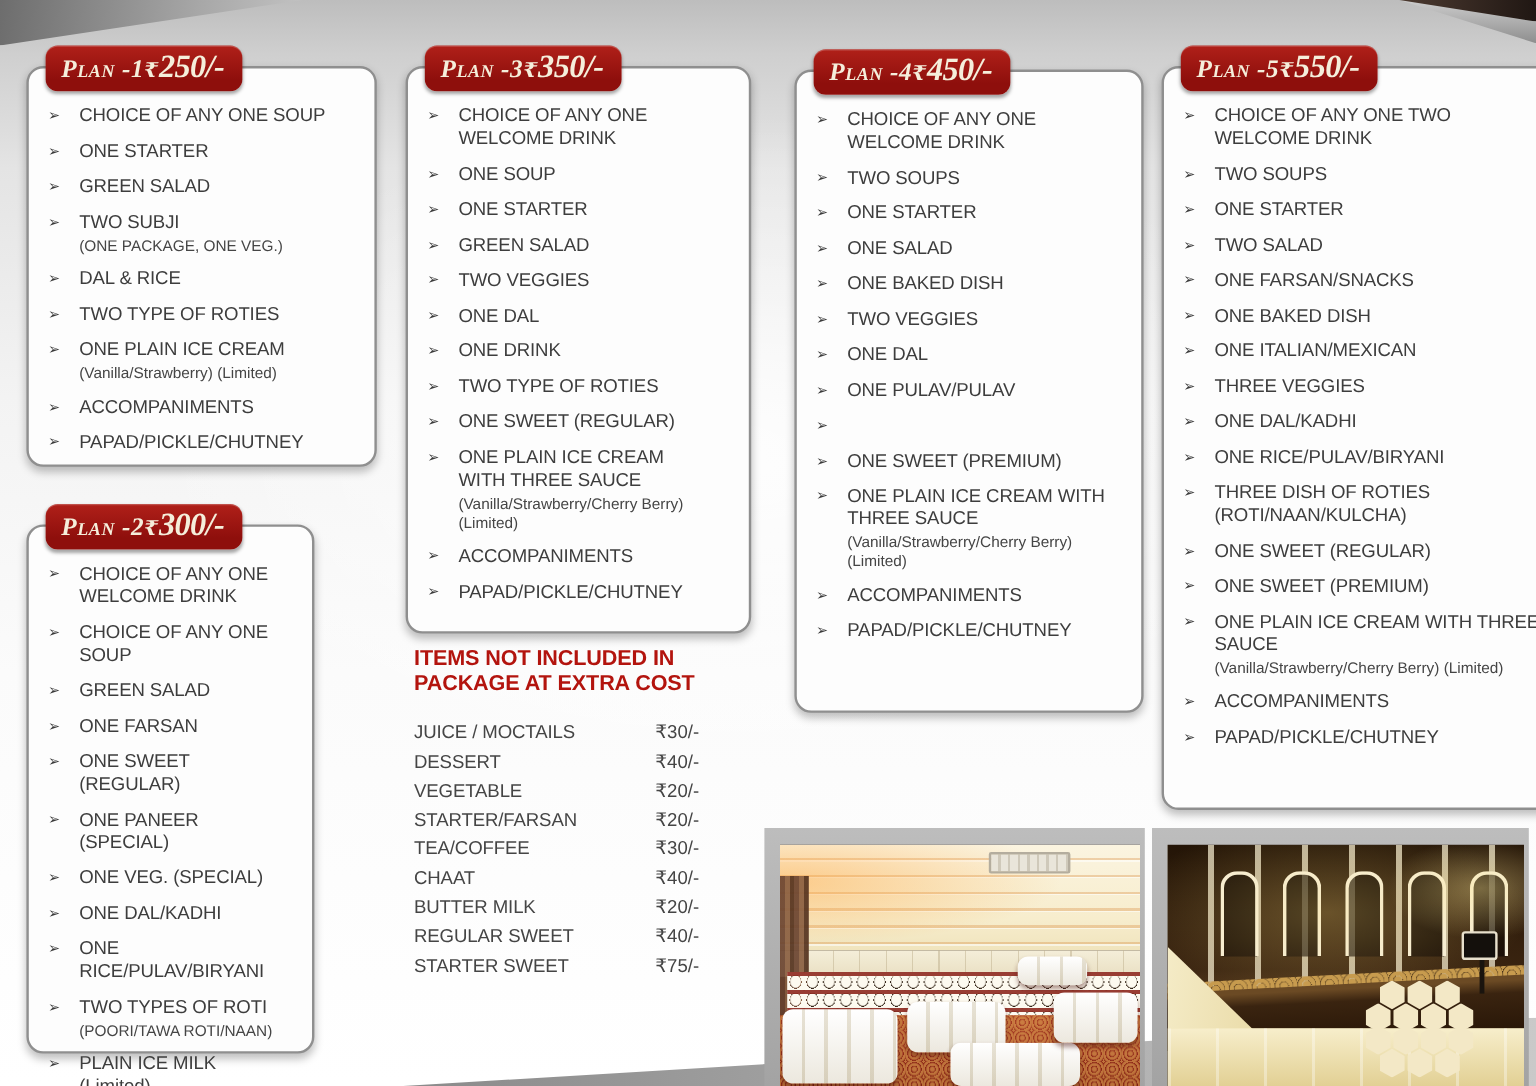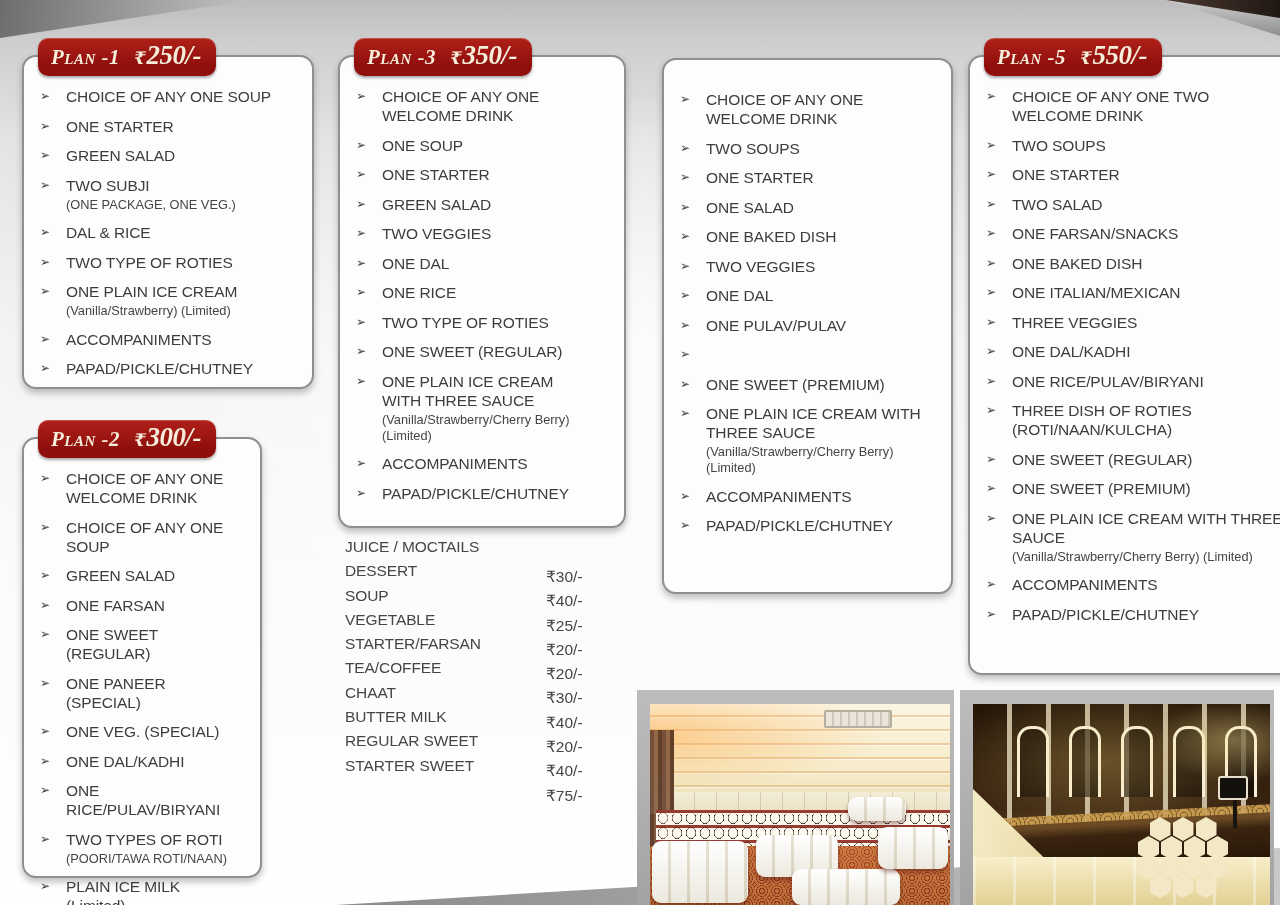--- a/index.html
+++ b/index.html
@@ -36,38 +36,38 @@
   #p3{left:338px;top:55px;width:288px;height:473px;}
   #p4{left:662px;top:58px;width:291px;height:536px;}
   #p5{left:968px;top:55px;width:347px;height:620px;}
   .badge{
     position:absolute;top:-19px;left:14px;z-index:6;
     background:linear-gradient(180deg,#b02019,#8e0f0c 75%);
     border-radius:10px;padding:2px 15px 5px 13px;
     color:#f5eedb;font-family:"Liberation Serif","DejaVu Serif",serif;
     font-style:italic;font-weight:700;white-space:nowrap;
     box-shadow:0 2px 3px rgba(0,0,0,.35), inset 0 1px 0 rgba(255,255,255,.22);
-    display:flex;align-items:baseline;gap:14px;
+    display:flex;align-items:baseline;
   }
   .bname{font-size:21px;font-variant:small-caps;letter-spacing:.5px;}
   .bprice{font-size:27px;letter-spacing:-.5px;}
   .rup{font-size:17px;margin-right:1px;}
   ul.items{list-style:none;margin:0;padding:0;}
   ul.items li{display:flex;margin-bottom:10.5px;}
   .bullet{flex:0 0 30px;font-size:12px;color:#3c3c3c;line-height:19px;padding-left:4px;box-sizing:border-box;}
   .itext{font-size:15.5px;line-height:19px;color:#3d3d3d;letter-spacing:-.1px;padding-right:18px;}
   .inote{font-size:12.8px;line-height:16px;color:#454545;margin-top:2px;letter-spacing:0;}
   
   .extra{position:absolute;left:345px;top:538px;width:262px;z-index:5;}
   .extra-title{
     margin:0 0 17px 0;font-size:18px;line-height:20.5px;font-weight:700;
     color:#b3140e;letter-spacing:-.1px;
   }
   ul.extra-list{list-style:none;margin:0;padding:0;}
-  .xrow{display:flex;height:24.3px;align-items:flex-start;}
+  .xrow{display:flex;height:24.3px;align-items:flex-end;}
   .xlabel{flex:0 0 201px;font-size:15.5px;color:#454545;letter-spacing:-.1px;}
   .xprice{font-size:15.5px;color:#454545;margin-top:30px;}
   
   .panel{position:absolute;z-index:4;background:linear-gradient(180deg,#bdbdbd,#a3a3a3);}
   #panel1{left:637px;top:690px;width:317px;height:215px;}
   #panel2{left:960px;top:690px;width:314px;height:215px;}
   .photo{position:absolute;left:13px;top:14px;right:4px;bottom:0;overflow:hidden;background:#2a1a0c;}
   .layer{position:absolute;}
   
   .p1-ceil{left:0;right:0;top:0;height:88px;
@@ -273,21 +273,21 @@
         <li>
           <span class="bullet">➢</span>
           <span class="itext">TWO VEGGIES</span>
         </li>
         <li>
           <span class="bullet">➢</span>
           <span class="itext">ONE DAL</span>
         </li>
         <li>
           <span class="bullet">➢</span>
-          <span class="itext">ONE RICE</span>
+          <span class="itext">ONE DRINK</span>
         </li>
         <li>
           <span class="bullet">➢</span>
           <span class="itext">TWO TYPE OF ROTIES</span>
         </li>
         <li>
           <span class="bullet">➢</span>
           <span class="itext">ONE SWEET (REGULAR)</span>
         </li>
         <li>
@@ -299,20 +299,24 @@
           <span class="itext">ACCOMPANIMENTS</span>
         </li>
         <li>
           <span class="bullet">➢</span>
           <span class="itext">PAPAD/PICKLE/CHUTNEY</span>
         </li>
       </ul>
   </section>
 
   <section class="card" id="p4">
+    <div class="badge">
+      <span class="bname">Plan -4</span>
+      <span class="bprice"><span class="rup">₹</span><span>450/-</span></span>
+    </div>
     <ul class="items">
         <li>
           <span class="bullet">➢</span>
           <span class="itext">CHOICE OF ANY ONE WELCOME DRINK</span>
         </li>
         <li>
           <span class="bullet">➢</span>
           <span class="itext">TWO SOUPS</span>
         </li>
         <li>
@@ -428,32 +432,29 @@
           <span class="itext">ACCOMPANIMENTS</span>
         </li>
         <li>
           <span class="bullet">➢</span>
           <span class="itext">PAPAD/PICKLE/CHUTNEY</span>
         </li>
       </ul>
   </section>
 
   <section class="extra">
+    <h2 class="extra-title"><span>ITEMS NOT INCLUDED IN</span><br><span>PACKAGE AT EXTRA COST</span></h2>
     <ul class="extra-list">
         <li class="xrow">
           <span class="xlabel">JUICE / MOCTAILS</span>
           <span class="xprice">₹30/-</span>
         </li>
         <li class="xrow">
           <span class="xlabel">DESSERT</span>
           <span class="xprice">₹40/-</span>
-        </li>
-        <li class="xrow">
-          <span class="xlabel">SOUP</span>
-          <span class="xprice">₹25/-</span>
         </li>
         <li class="xrow">
           <span class="xlabel">VEGETABLE</span>
           <span class="xprice">₹20/-</span>
         </li>
         <li class="xrow">
           <span class="xlabel">STARTER/FARSAN</span>
           <span class="xprice">₹20/-</span>
         </li>
         <li class="xrow">

